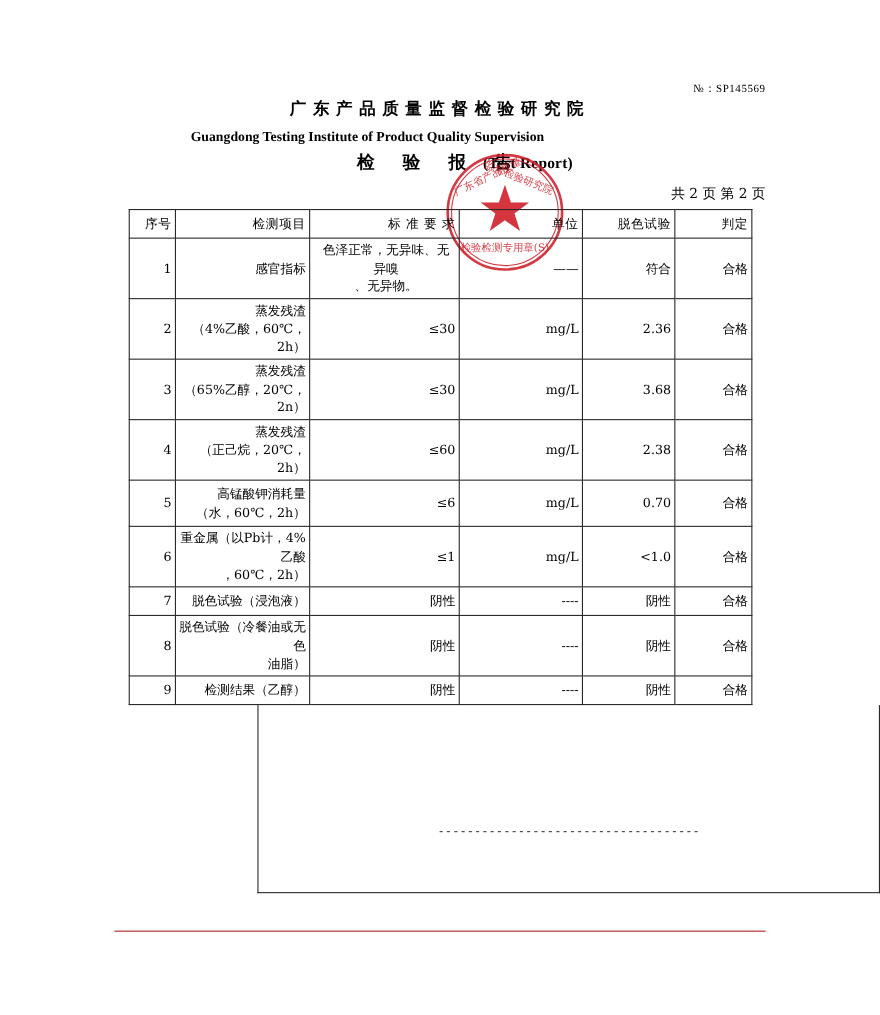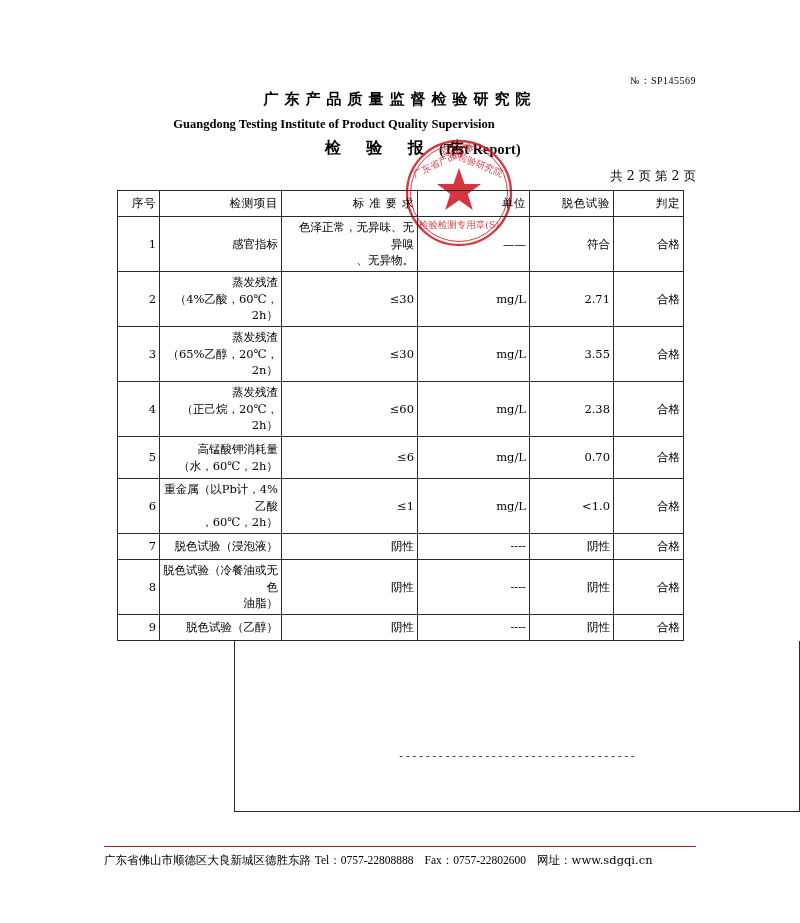--- a/index.html
+++ b/index.html
@@ -110,21 +110,21 @@
   .c-no     { width: 42px; }
   .c-item   { width: 122px; }
   .c-req    { width: 136px; }
   .c-unit   { width: 112px; }
   .c-result { width: 84px; }
   .c-judge  { width: 70px; }
 
   td.unit { font-family: "Liberation Serif", serif; font-size: 11px; }
   td.res  { font-family: "Liberation Serif", serif; font-size: 11.5px; margin-top: 38px; }
   td.req  { font-family: "DejaVu Serif", serif; }
-  td.req.lefty { text-align: right; padding-left: 6px; }
+  td.req.lefty { text-align: center; padding-left: 6px; }
 
   .blankbox {
     position: absolute;
     left: 117px; top: 0px;
     width: 566px;
     border-left: 1px solid #2a2a2a;
     border-right: 1px solid #2a2a2a;
     border-bottom: 1px solid #2a2a2a;
     height: 245px;
   }
@@ -216,29 +216,29 @@
             <td class="req lefty">色泽正常，无异味、无异嗅<br>、无异物。</td>
             <td class="unit">——</td>
             <td class="res">符合</td>
             <td>合格</td>
           </tr>
           <tr style="height: 42px;">
             <td>2</td>
             <td>蒸发残渣<br>（4%乙酸，60℃，2h）</td>
             <td class="req">≤30</td>
             <td class="unit">mg/L</td>
-            <td class="res">2.71</td>
+            <td class="res">2.36</td>
             <td>合格</td>
           </tr>
           <tr style="height: 42px;">
             <td>3</td>
             <td>蒸发残渣<br>（65%乙醇，20℃，2n）</td>
             <td class="req">≤30</td>
             <td class="unit">mg/L</td>
-            <td class="res">3.55</td>
+            <td class="res">3.68</td>
             <td>合格</td>
           </tr>
           <tr style="height: 42px;">
             <td>4</td>
             <td>蒸发残渣<br>（正己烷，20℃，2h）</td>
             <td class="req">≤60</td>
             <td class="unit">mg/L</td>
             <td class="res">2.38</td>
             <td>合格</td>
           </tr>
@@ -269,35 +269,29 @@
           <tr style="height: 38px;">
             <td>8</td>
             <td>脱色试验（冷餐油或无色<br>油脂）</td>
             <td class="req">阴性</td>
             <td class="unit">----</td>
             <td class="res">阴性</td>
             <td>合格</td>
           </tr>
           <tr style="height: 26px;">
             <td>9</td>
-            <td>脱色试验（乙醇）</td>
+            <td>检测结果（乙醇）</td>
             <td class="req">阴性</td>
             <td class="unit">----</td>
             <td class="res">阴性</td>
             <td>合格</td>
           </tr>
         </tbody>
     </table>
 
     <div class="blankbox" id="blankbox" style="top: 451px; height: 171px;">
       <div class="dashline">------------------------------------</div>
     </div>
   </div>
 
   <div class="footer-rule"></div>
-  <div class="footer-text">
-    <span>广东省佛山市顺德区大良新城区德胜东路</span>
-    <span class="en">Tel：0757-22808888</span>&nbsp;&nbsp;
-    <span class="en">Fax：0757-22802600</span>&nbsp;&nbsp;
-    <span>网址：www.sdgqi.cn</span>
-  </div>
 
 </div>
 
 </body></html>

